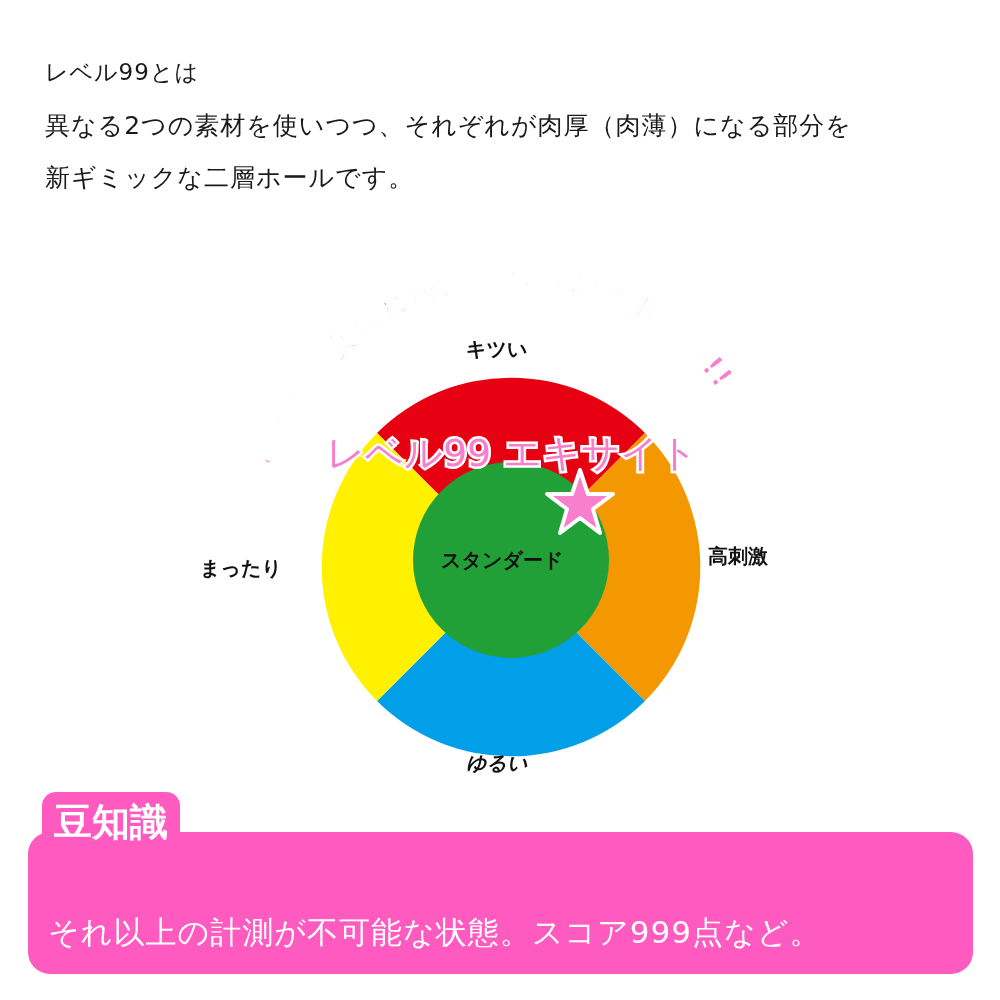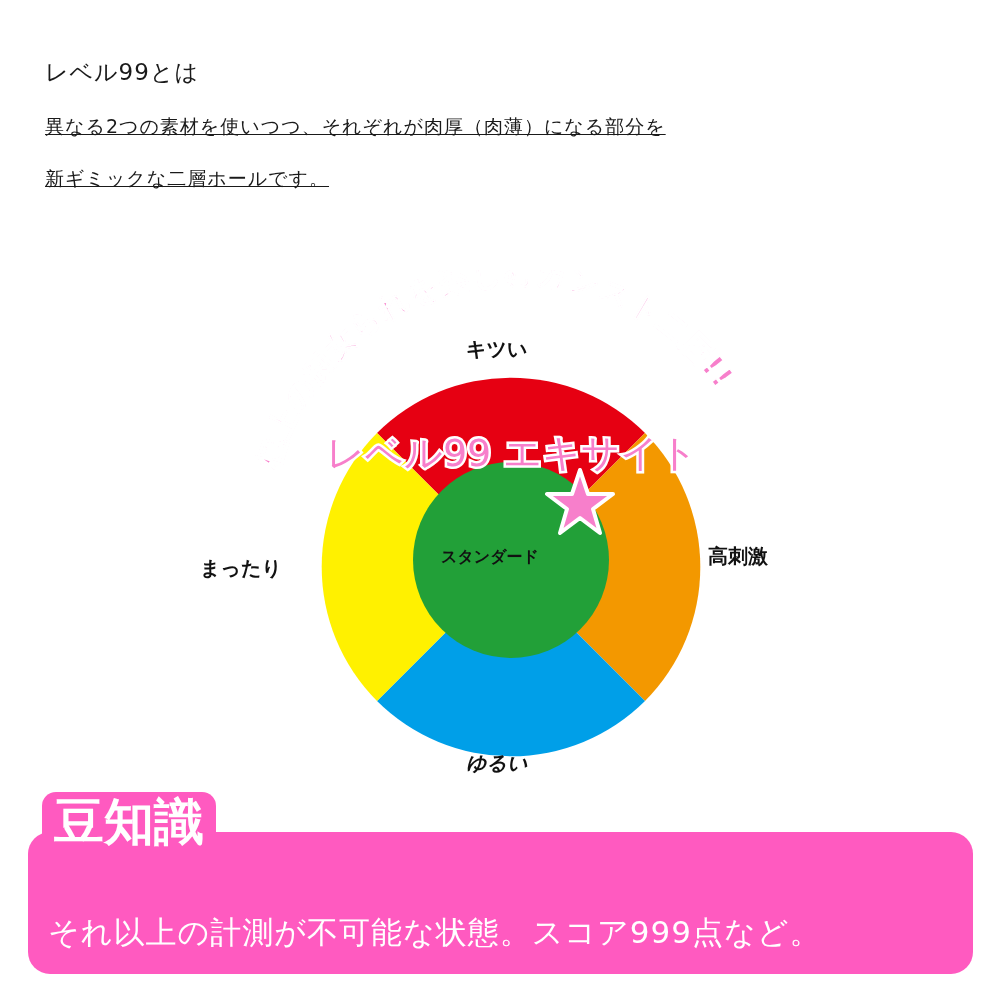--- a/index.html
+++ b/index.html
@@ -1,24 +1,24 @@
 <!DOCTYPE html>
 <html><head>
 <meta charset="utf-8">
 <style>
   html, body { margin:0; padding:0; background:#ffffff; }
   body { width:1000px; height:1000px; position:relative; overflow:hidden; font-family:"DejaVu Sans", sans-serif; color:#1a1a1a; }
   .intro { position:absolute; left:45px; top:40px; width:940px; }
   .intro-title { font-size:23px; font-weight:normal; margin:8px 0 4px 0; line-height:48px; letter-spacing:1px; }
-  .intro-line { font-size:19px; line-height:52px; letter-spacing:1px; white-space:nowrap;text-decoration:underline; }
+  .intro-line { font-size:25px; line-height:52px; letter-spacing:1px; white-space:nowrap; }
   .diagram { position:absolute; left:0; top:270px; width:1000px; height:520px; }
   .diagram svg { position:absolute; left:0; top:0; }
   .label { position:absolute; font-weight:bold; font-size:20px; color:#111; white-space:nowrap; }
   .tip { position:absolute; left:28px; top:792px; width:945px; height:185px; }
-  .tip-tab { position:absolute; left:14px; top:0; height:60px; background:#ff5ac0; border-radius:14px 14px 0 0; padding:0 12px; color:#fff; font-weight:bold; font-size:50px; line-height:60px; }
+  .tip-tab { position:absolute; left:14px; top:0; height:60px; background:#ff5ac0; border-radius:14px 14px 0 0; padding:0 12px; color:#fff; font-weight:bold; font-size:38px; line-height:60px; }
   .tip-box { position:absolute; left:0; top:40px; width:945px; height:142px; background:#ff5ac0; border-radius:22px; }
   .tip-line { position:absolute; left:20px; color:#fff; font-size:31px; letter-spacing:1px; white-space:nowrap; }
 </style>
 </head>
 <body>
 
 <div class="intro">
   <h1 class="intro-title">レベル99とは</h1>
   <div class="intro-line">異なる2つの素材を使いつつ、それぞれが肉厚（肉薄）になる部分を</div>
   <div class="intro-line">新ギミックな二層ホールです。</div>
@@ -41,20 +41,20 @@
     </text>
 
     <text id="productName" x="512" y="466" text-anchor="middle" font-family="DejaVu Sans, sans-serif" font-size="38" fill="#f77fcb" stroke="#ffffff" stroke-width="5" paint-order="stroke">レベル99 エキサイト</text>
 
     <polygon points="580,470 588,494 613,494 593,509 600,533 580,518 560,533 567,509 547,494 572,494" fill="#f77fcb" stroke="#ffffff" stroke-width="4" stroke-linejoin="round"></polygon>
   </svg>
   <div class="label" style="left:466px;top:66px;">キツい</div>
   <div class="label" style="left:708px;top:273px;">高刺激</div>
   <div class="label" style="left:466px;top:480px;font-style:italic;">ゆるい</div>
   <div class="label" style="left:200px;top:285px;">まったり</div>
-  <div class="label" style="left:441px;top:277px;font-size:16px;">スタンダード</div>
+  <div class="label" style="left:441px;top:277px;font-size:20px;">スタンダード</div>
 </div>
 
 <div class="tip">
   <div class="tip-box"></div>
   <div class="tip-tab">豆知識</div>
   <div class="tip-line" style="top:120px;">それ以上の計測が不可能な状態。スコア999点など。</div>
 </div>
 
 </body></html>

